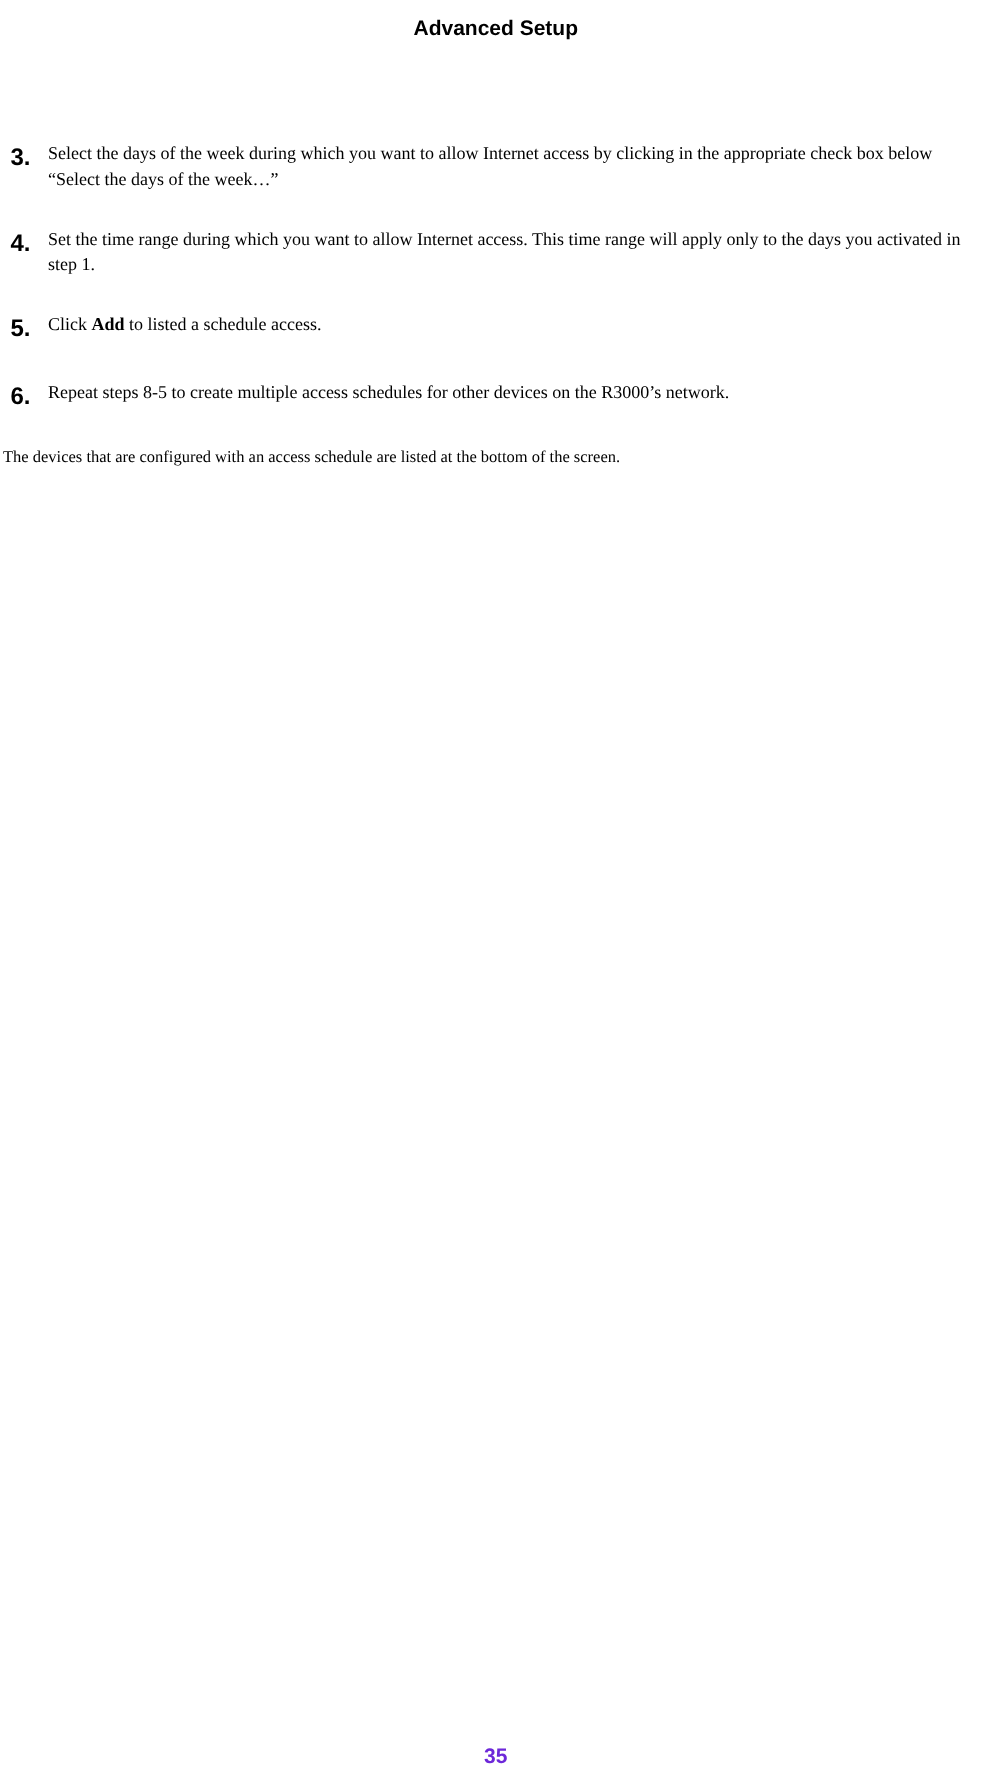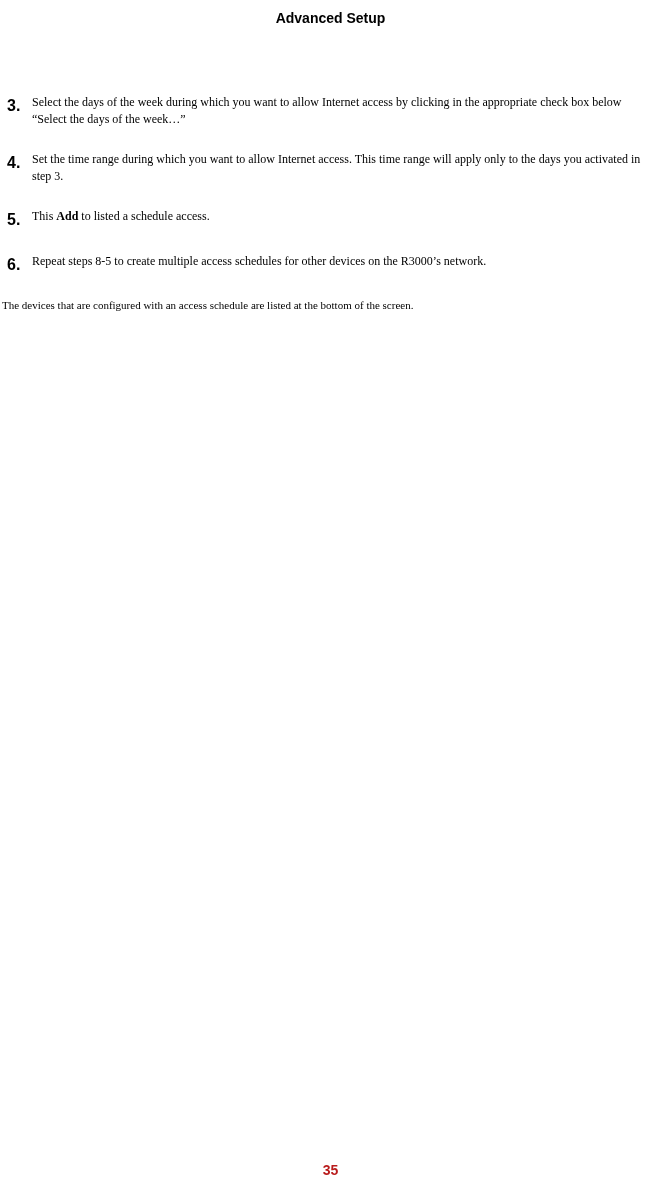--- a/index.html
+++ b/index.html
@@ -56,43 +56,43 @@
     }
     .page-number {
       position: absolute;
       bottom: 14px;
       left: 0;
       right: 0;
       text-align: center;
       font-family: Arial, Helvetica, sans-serif;
       font-weight: bold;
       font-size: 14px;
-      color: #b91c1c;
+      color: #6d28d9;
     }
   </style>
 </head>
 <body>
 
 <div class="header-title">Advanced Setup</div>
 
 <div class="content">
 
   <div class="list-item">
     <div class="list-number">3.</div>
     <div class="list-text">Select the days of the week during which you want to allow Internet access by clicking in the appropriate check box below “Select the days of the week…”</div>
   </div>
 
   <div class="list-item">
     <div class="list-number">4.</div>
-    <div class="list-text">Set the time range during which you want to allow Internet access. This time range will apply only to the days you activated in step 3.</div>
+    <div class="list-text">Set the time range during which you want to allow Internet access. This time range will apply only to the days you activated in step 1.</div>
   </div>
 
   <div class="list-item">
     <div class="list-number">5.</div>
-    <div class="list-text"><span>This </span><span class="bold">Add</span><span> to listed a schedule access.</span></div>
+    <div class="list-text"><span>Click </span><span class="bold">Add</span><span> to listed a schedule access.</span></div>
   </div>
 
   <div class="list-item">
     <div class="list-number">6.</div>
     <div class="list-text">Repeat steps 8-5 to create multiple access schedules for other devices on the R3000’s network.</div>
   </div>
 
   <div class="paragraph">The devices that are configured with an access schedule are listed at the bottom of the screen.</div>
 
 </div>

